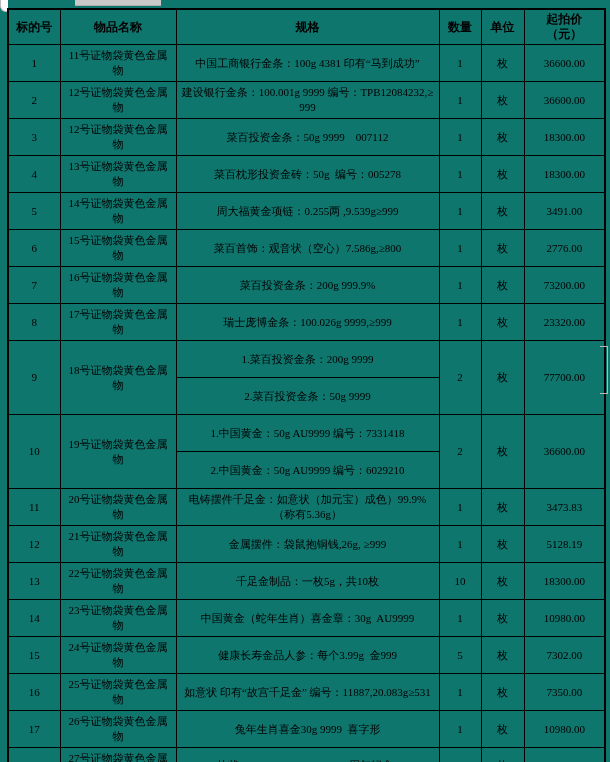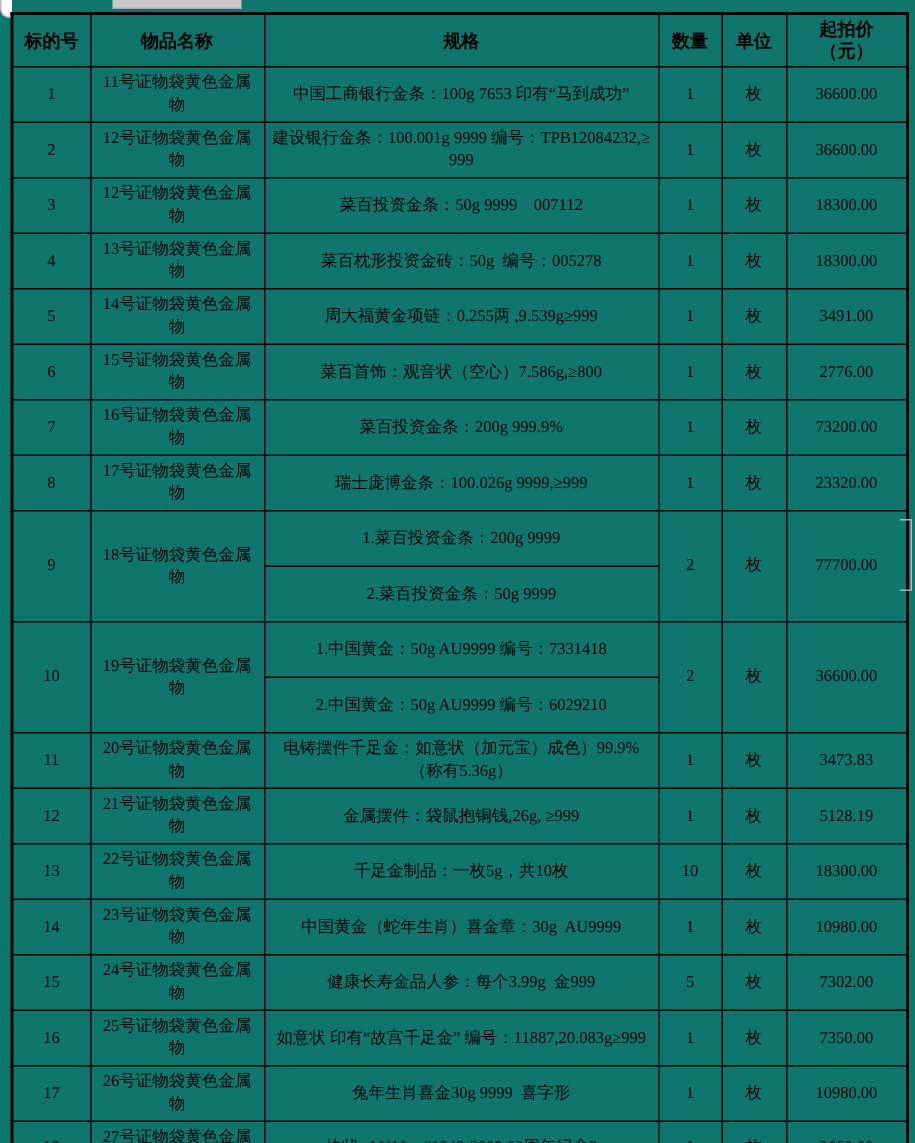--- a/index.html
+++ b/index.html
@@ -93,21 +93,21 @@
         <th>数量</th>
         <th>单位</th>
         <th>起拍价
 （元）</th>
       </tr>
     </thead>
     <tbody id="table-body">
         <tr class="row">
           <td>1</td>
           <td>11号证物袋黄色金属物</td>
-          <td class="spec">中国工商银行金条：100g 7653 印有“马到成功”</td>
+          <td class="spec">中国工商银行金条：100g 4381 印有“马到成功”</td>
           <td>1</td>
           <td>枚</td>
           <td>36600.00</td>
         </tr>
         <tr class="row">
           <td>2</td>
           <td>12号证物袋黄色金属物</td>
           <td class="spec">建设银行金条：100.001g 9999 编号：TPB12084232,≥999</td>
           <td>1</td>
           <td>枚</td>
@@ -219,21 +219,21 @@
           <td>15</td>
           <td>24号证物袋黄色金属物</td>
           <td class="spec">健康长寿金品人参：每个3.99g  金999</td>
           <td>5</td>
           <td>枚</td>
           <td>7302.00</td>
         </tr>
         <tr class="row">
           <td>16</td>
           <td>25号证物袋黄色金属物</td>
-          <td class="spec">如意状 印有“故宫千足金” 编号：11887,20.083g≥999</td>
+          <td class="spec">如意状 印有“故宫千足金” 编号：11887,20.083g≥531</td>
           <td>1</td>
           <td>枚</td>
           <td>7350.00</td>
         </tr>
         <tr class="row">
           <td>17</td>
           <td>26号证物袋黄色金属物</td>
           <td class="spec">兔年生肖喜金30g 9999  喜字形</td>
           <td>1</td>
           <td>枚</td>

